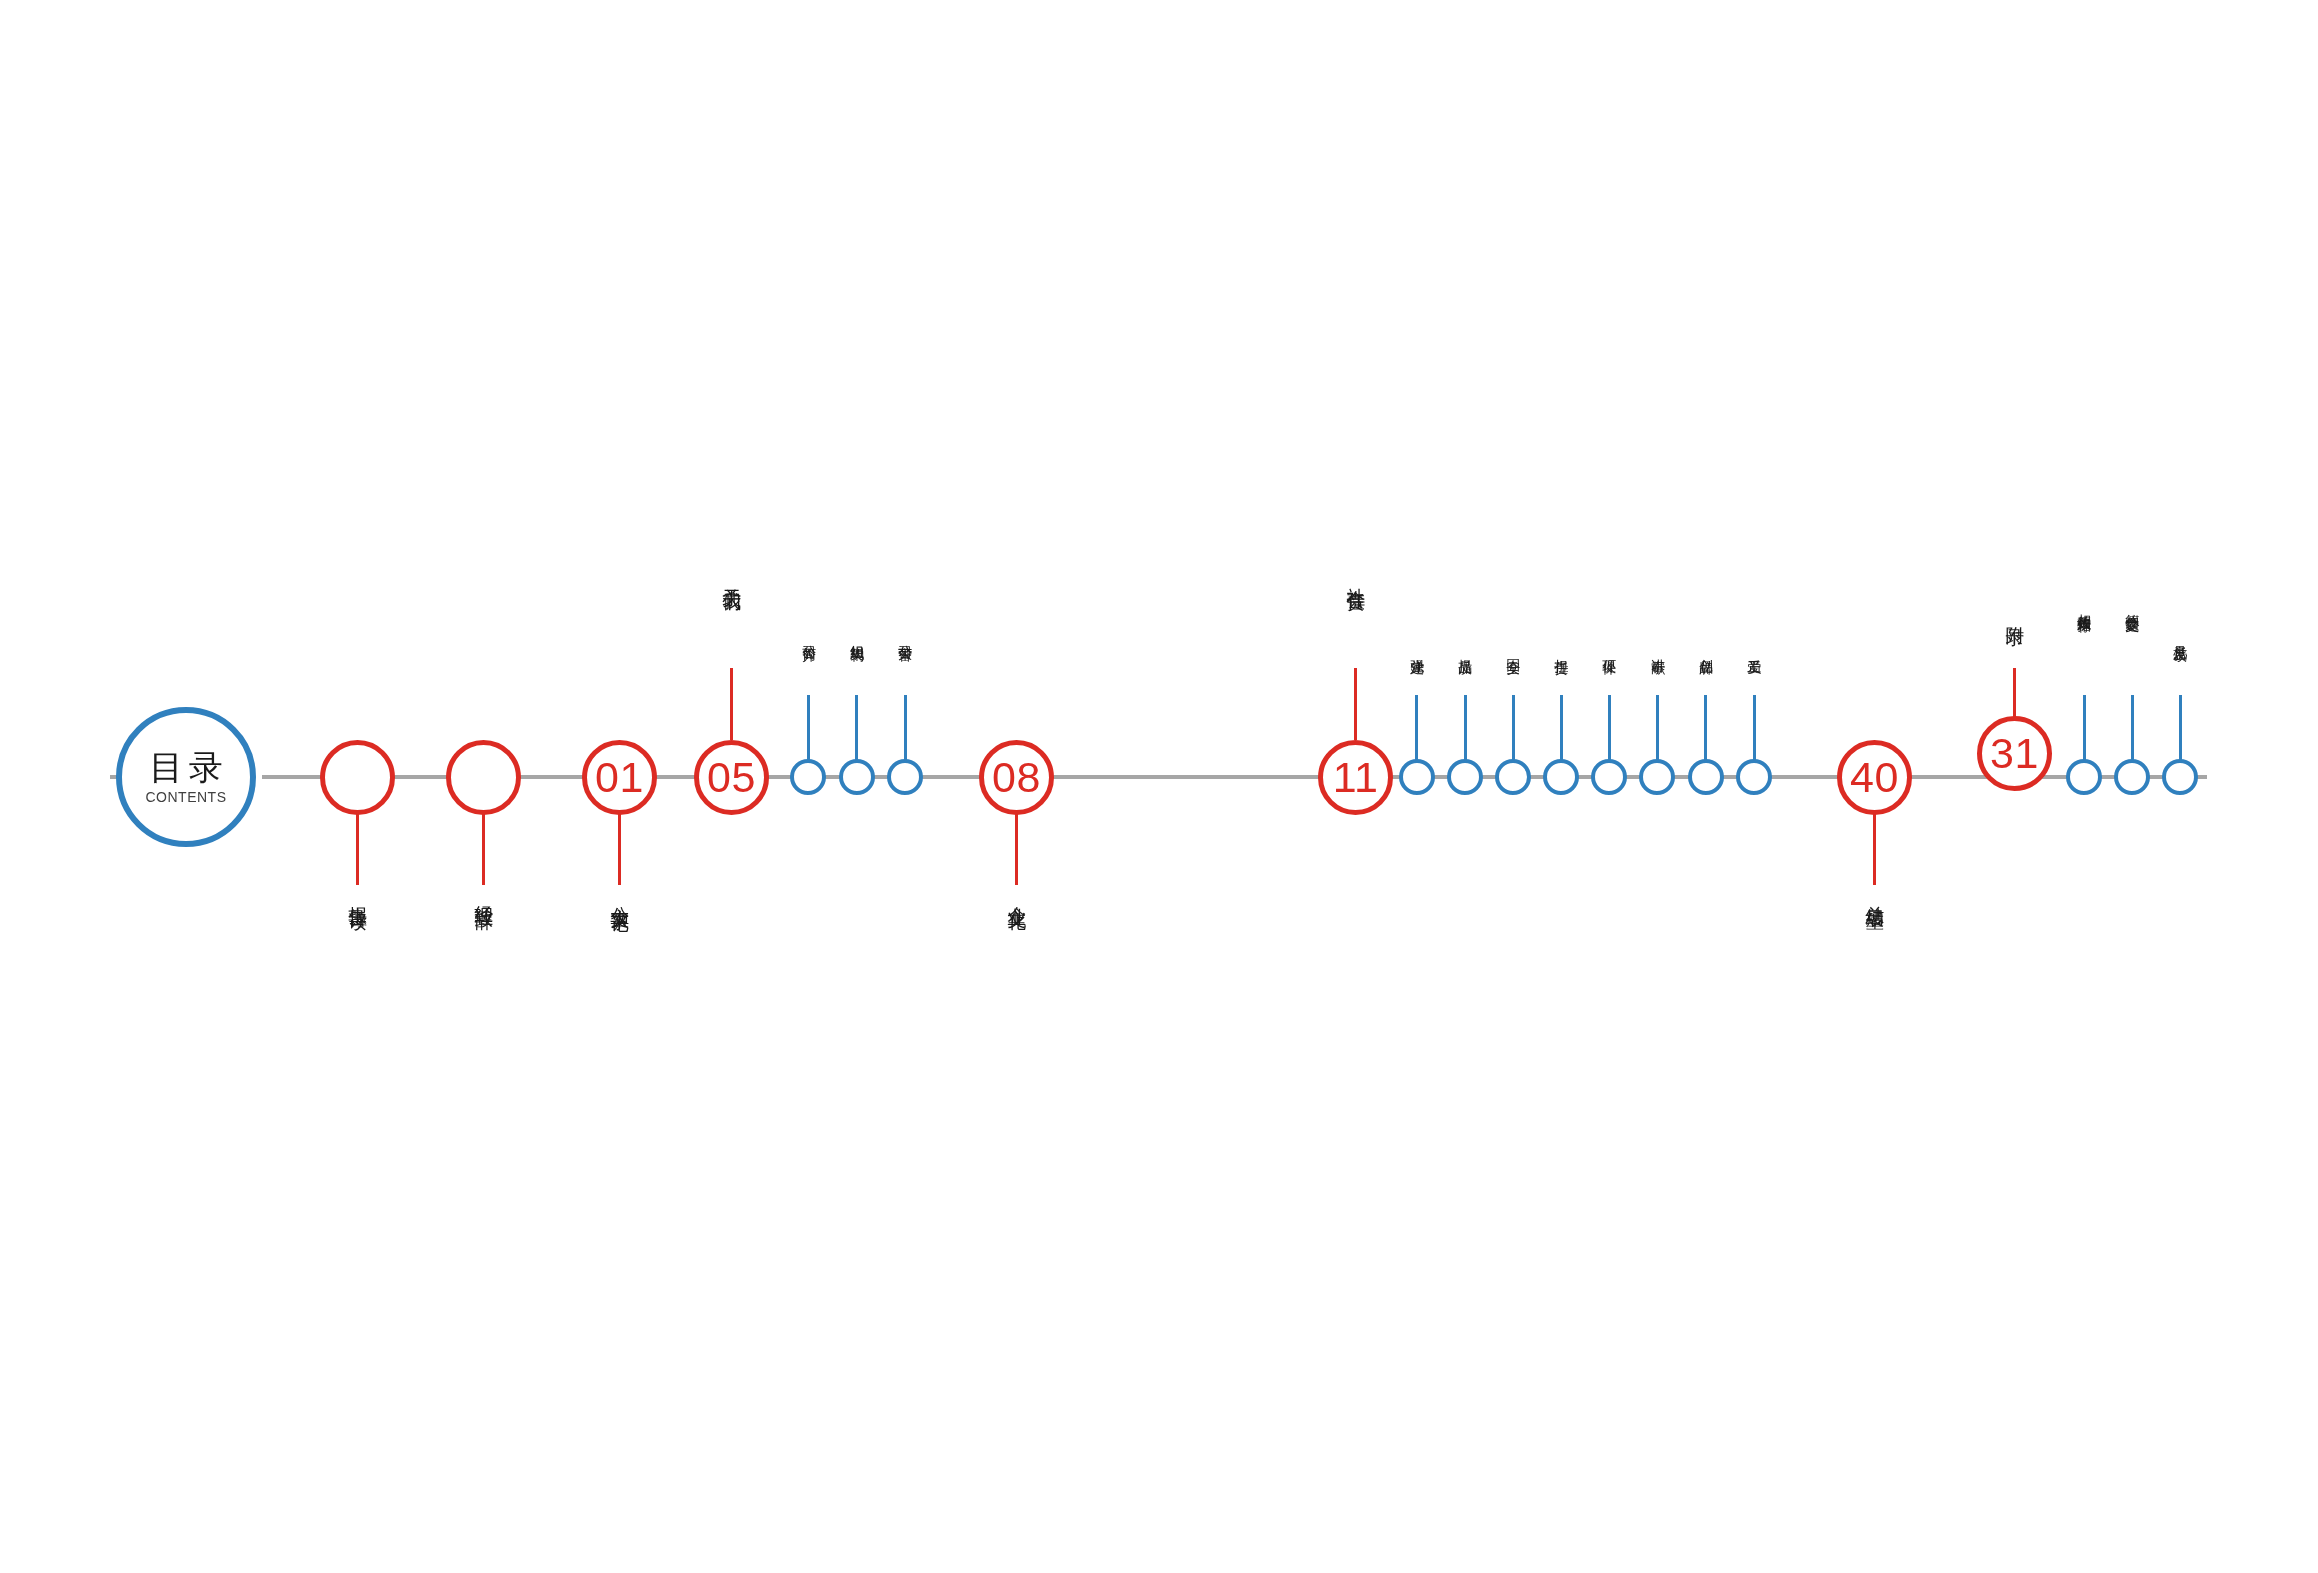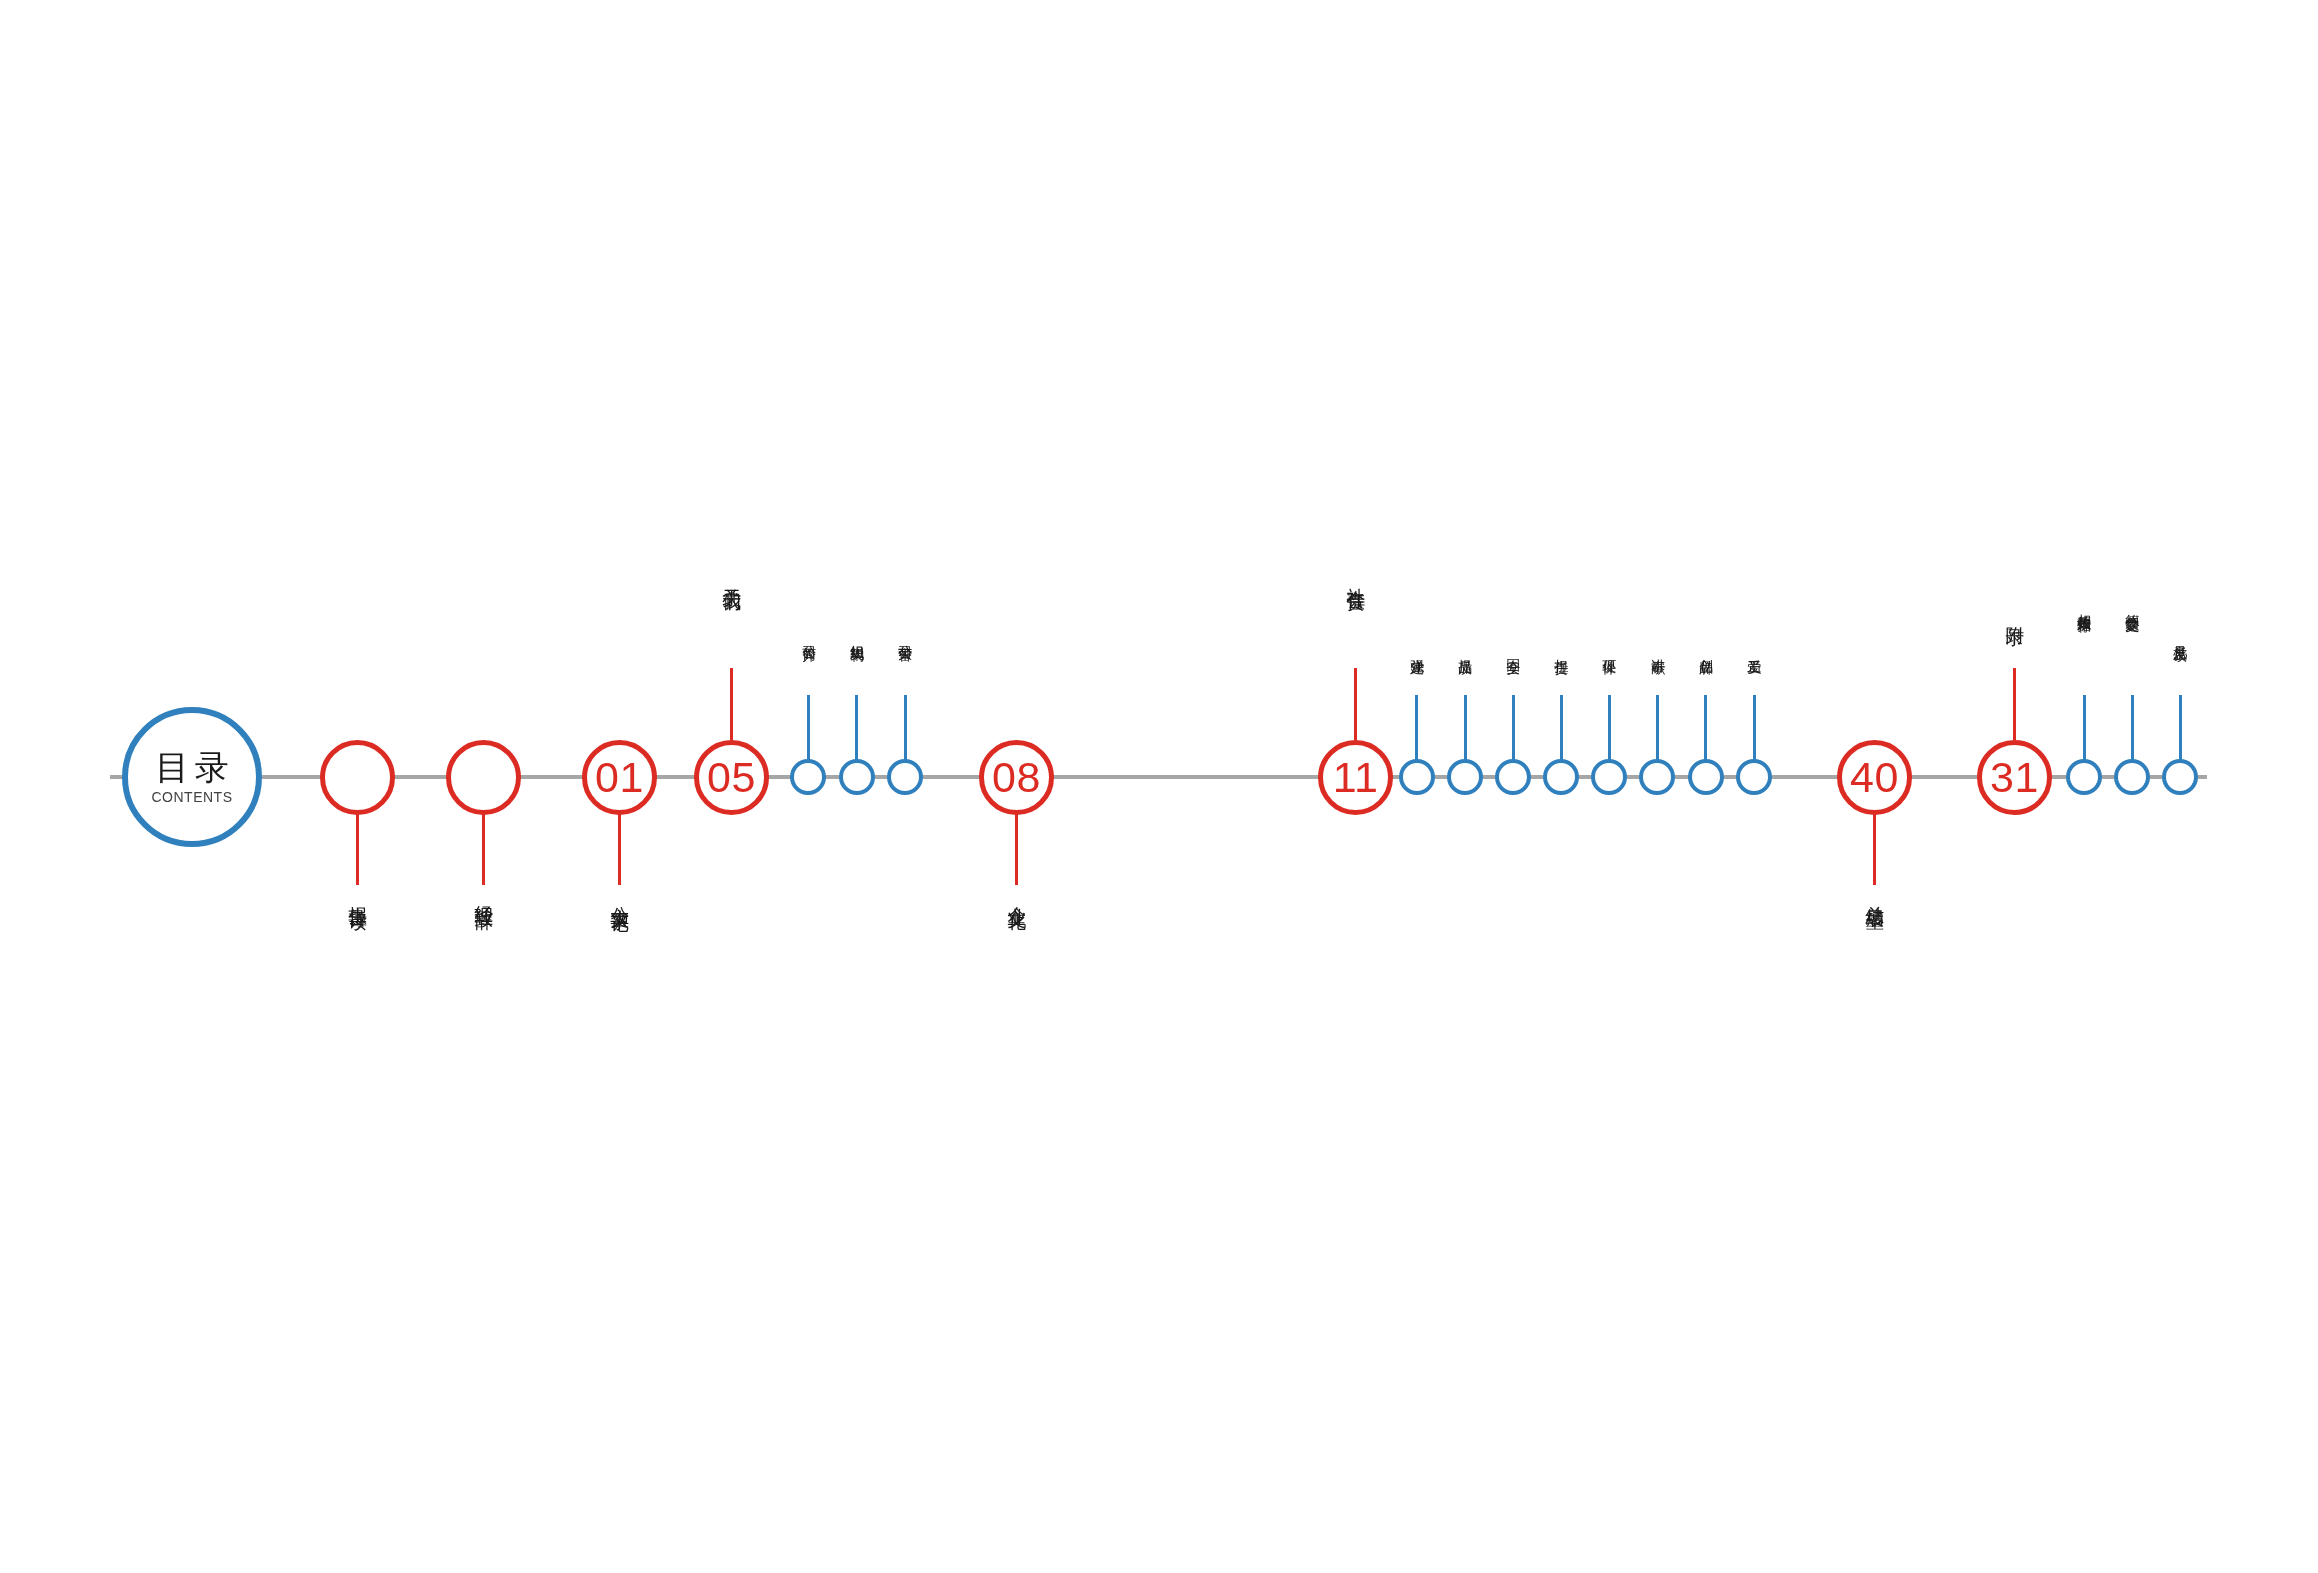--- a/index.html
+++ b/index.html
@@ -100,21 +100,21 @@
   .vlabel.minor{font-size:14px;letter-spacing:0.9px;}
 </style>
 </head>
 <body>
 
 <div id="stage">
 
   <div class="baseline" style="left:110px;top:775px;width:93px;"></div>
   <div class="baseline" style="left:262px;top:775px;width:1945px;"></div>
 
-  <div class="contents-circle" style="left:122px;top:707px;">
+  <div class="contents-circle" style="left:116px;top:707px;">
     <div class="contents-cn">目录</div>
     <div class="contents-en">CONTENTS</div>
   </div>
 
   <div class="ring-red" style="left:320px;top:740px;">
     <span class="num"></span>
   </div>
   <div class="stem stem-red" style="left:356px;top:813px;height:72px;"></div>
   <div class="vlabel major" style="left:348px;top:891px;">报告导读</div>
 
@@ -191,21 +191,21 @@
   <div class="ring-blue" style="left:1736px;top:759px;"></div>
   <div class="stem stem-blue" style="left:1753px;top:695px;height:65px;"></div>
   <div class="vlabel minor" style="left:1747px;top:648px;">爱员工</div>
 
   <div class="ring-red" style="left:1837px;top:740px;">
     <span class="num">40</span>
   </div>
   <div class="stem stem-red" style="left:1873px;top:813px;height:72px;"></div>
   <div class="vlabel major" style="left:1865px;top:891px;">总结展望</div>
 
-  <div class="ring-red" style="left:1977px;top:740px;text-align:right;">
+  <div class="ring-red" style="left:1977px;top:716px;text-align:right;">
     <span class="num">31</span>
   </div>
   <div class="stem stem-red" style="left:2013px;top:668px;height:72px;"></div>
   <div class="vlabel major" style="left:2005px;top:612px;">附录</div>
 
   <div class="ring-blue" style="left:2066px;top:759px;"></div>
   <div class="stem stem-blue" style="left:2083px;top:695px;height:65px;"></div>
   <div class="vlabel minor" style="left:2077px;top:603px;">相关绩效指标</div>
 
   <div class="ring-blue" style="left:2114px;top:759px;"></div>

